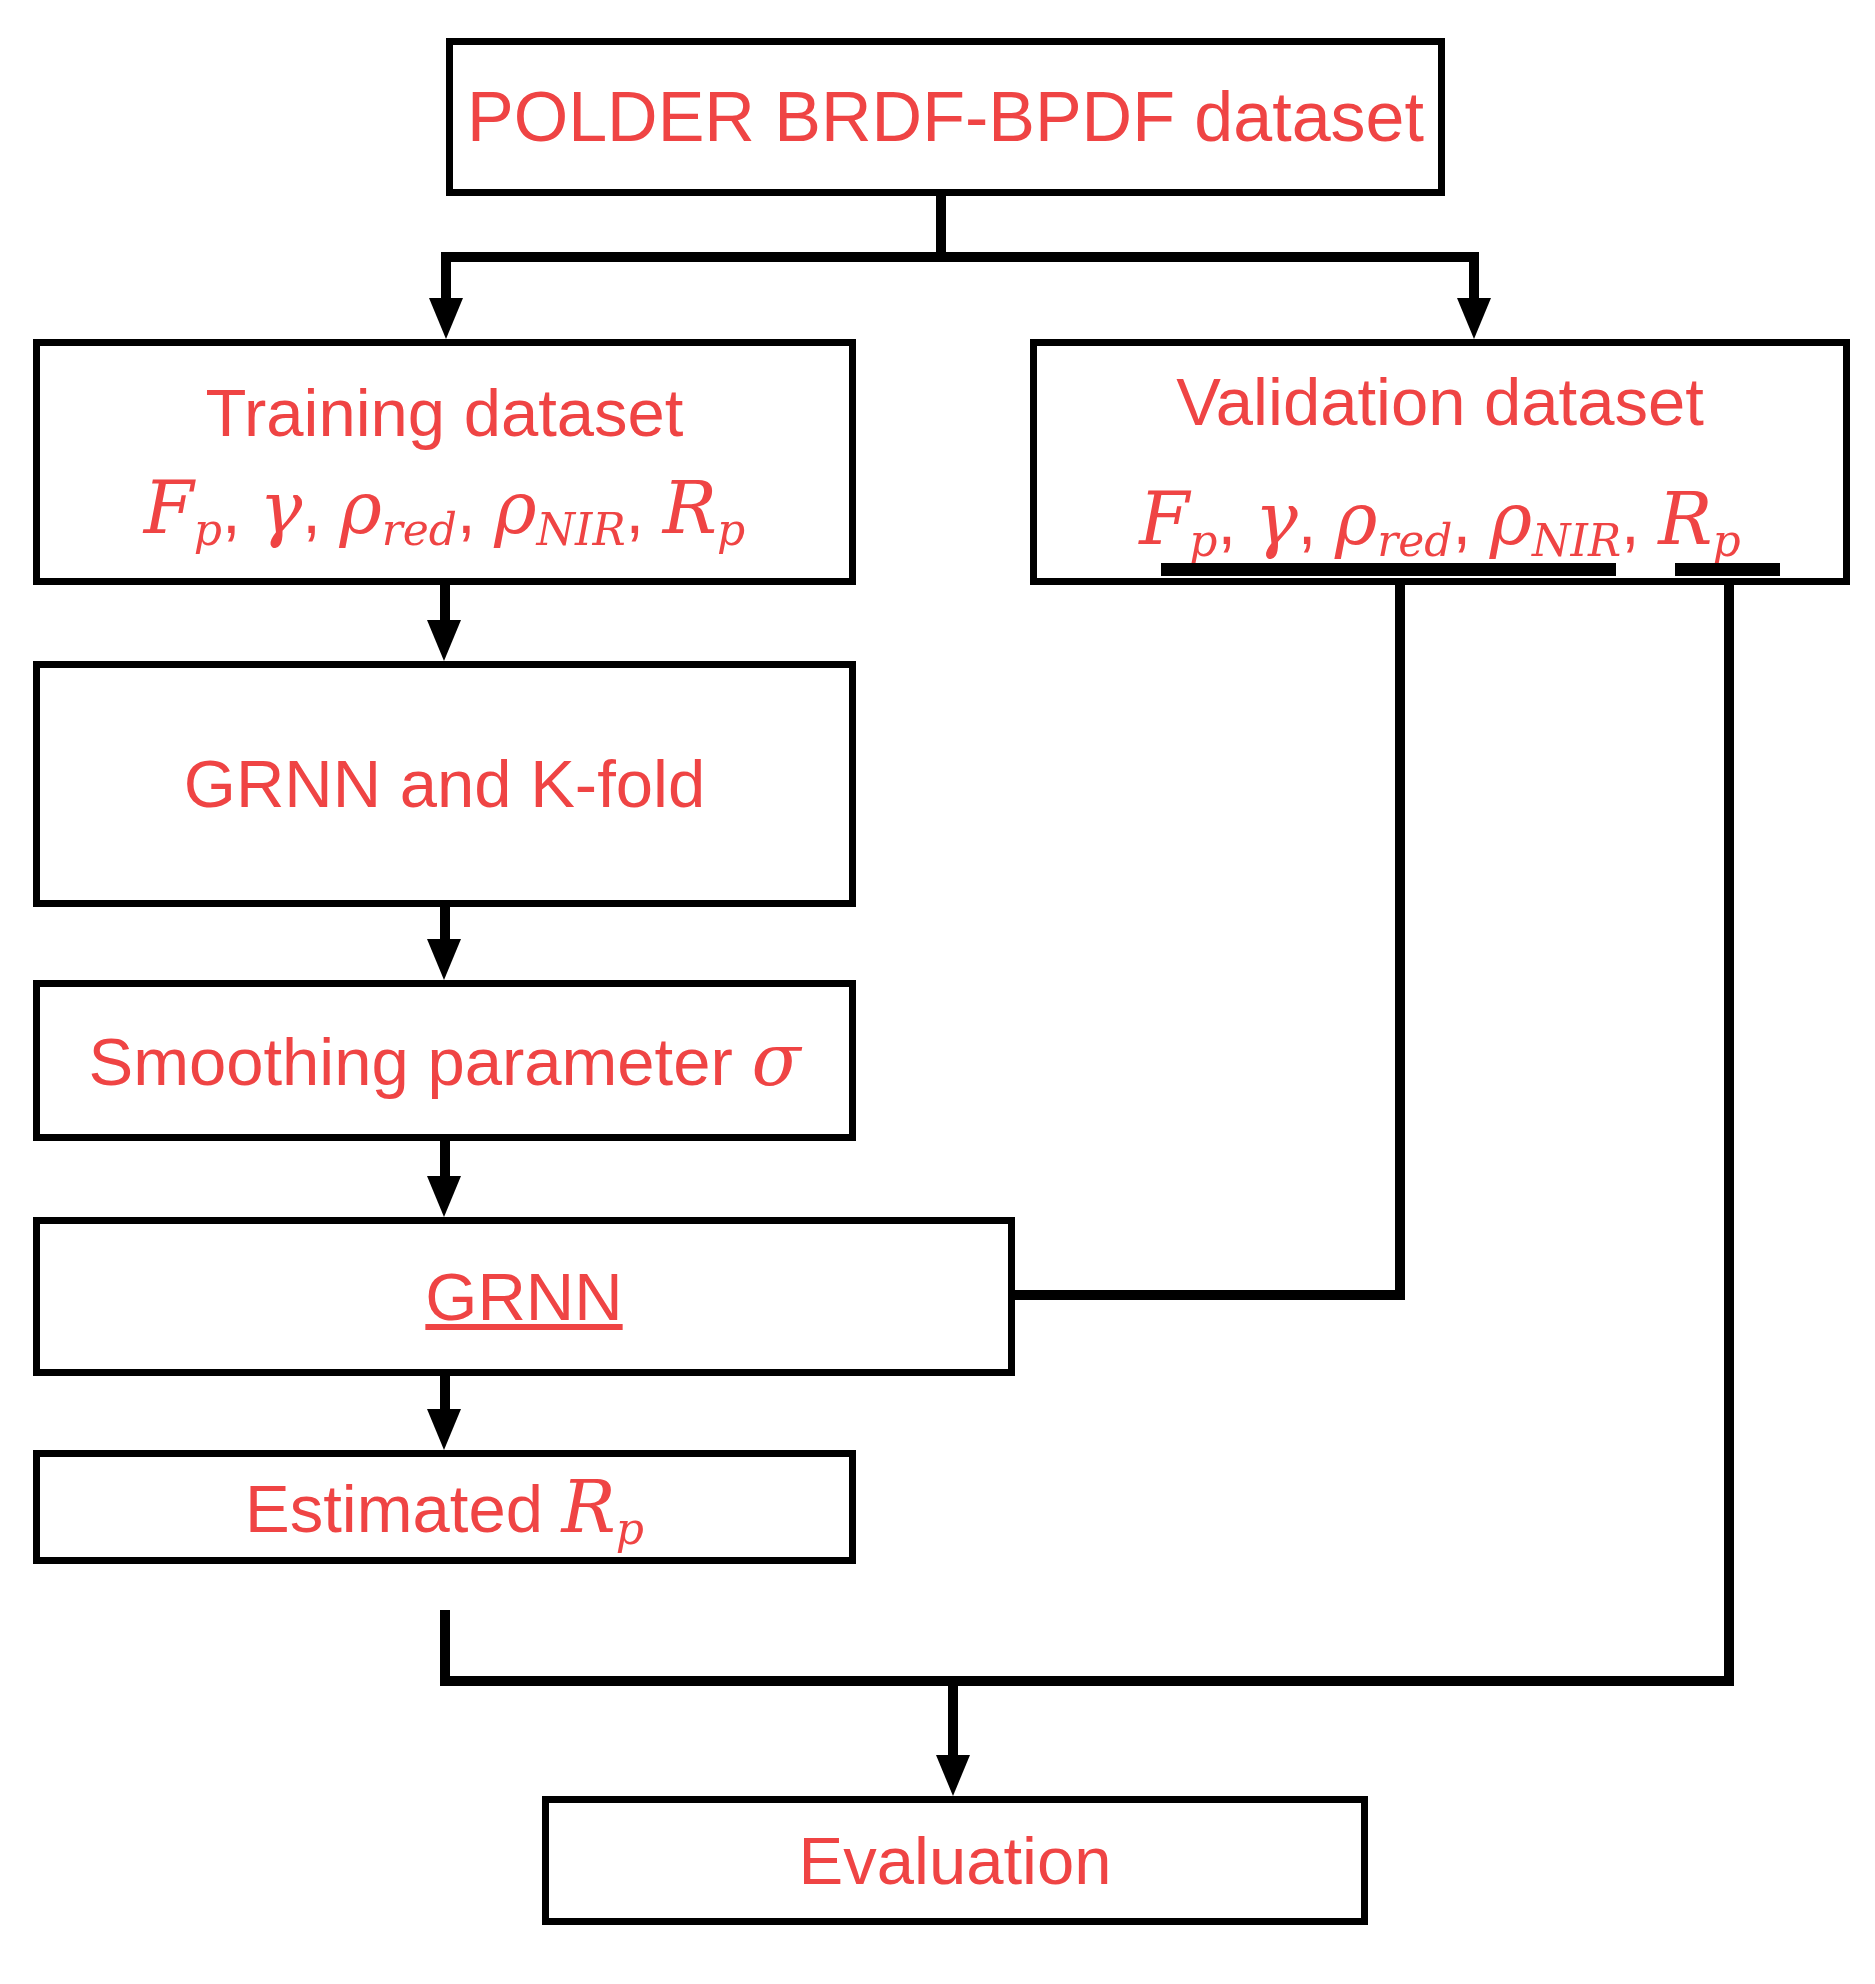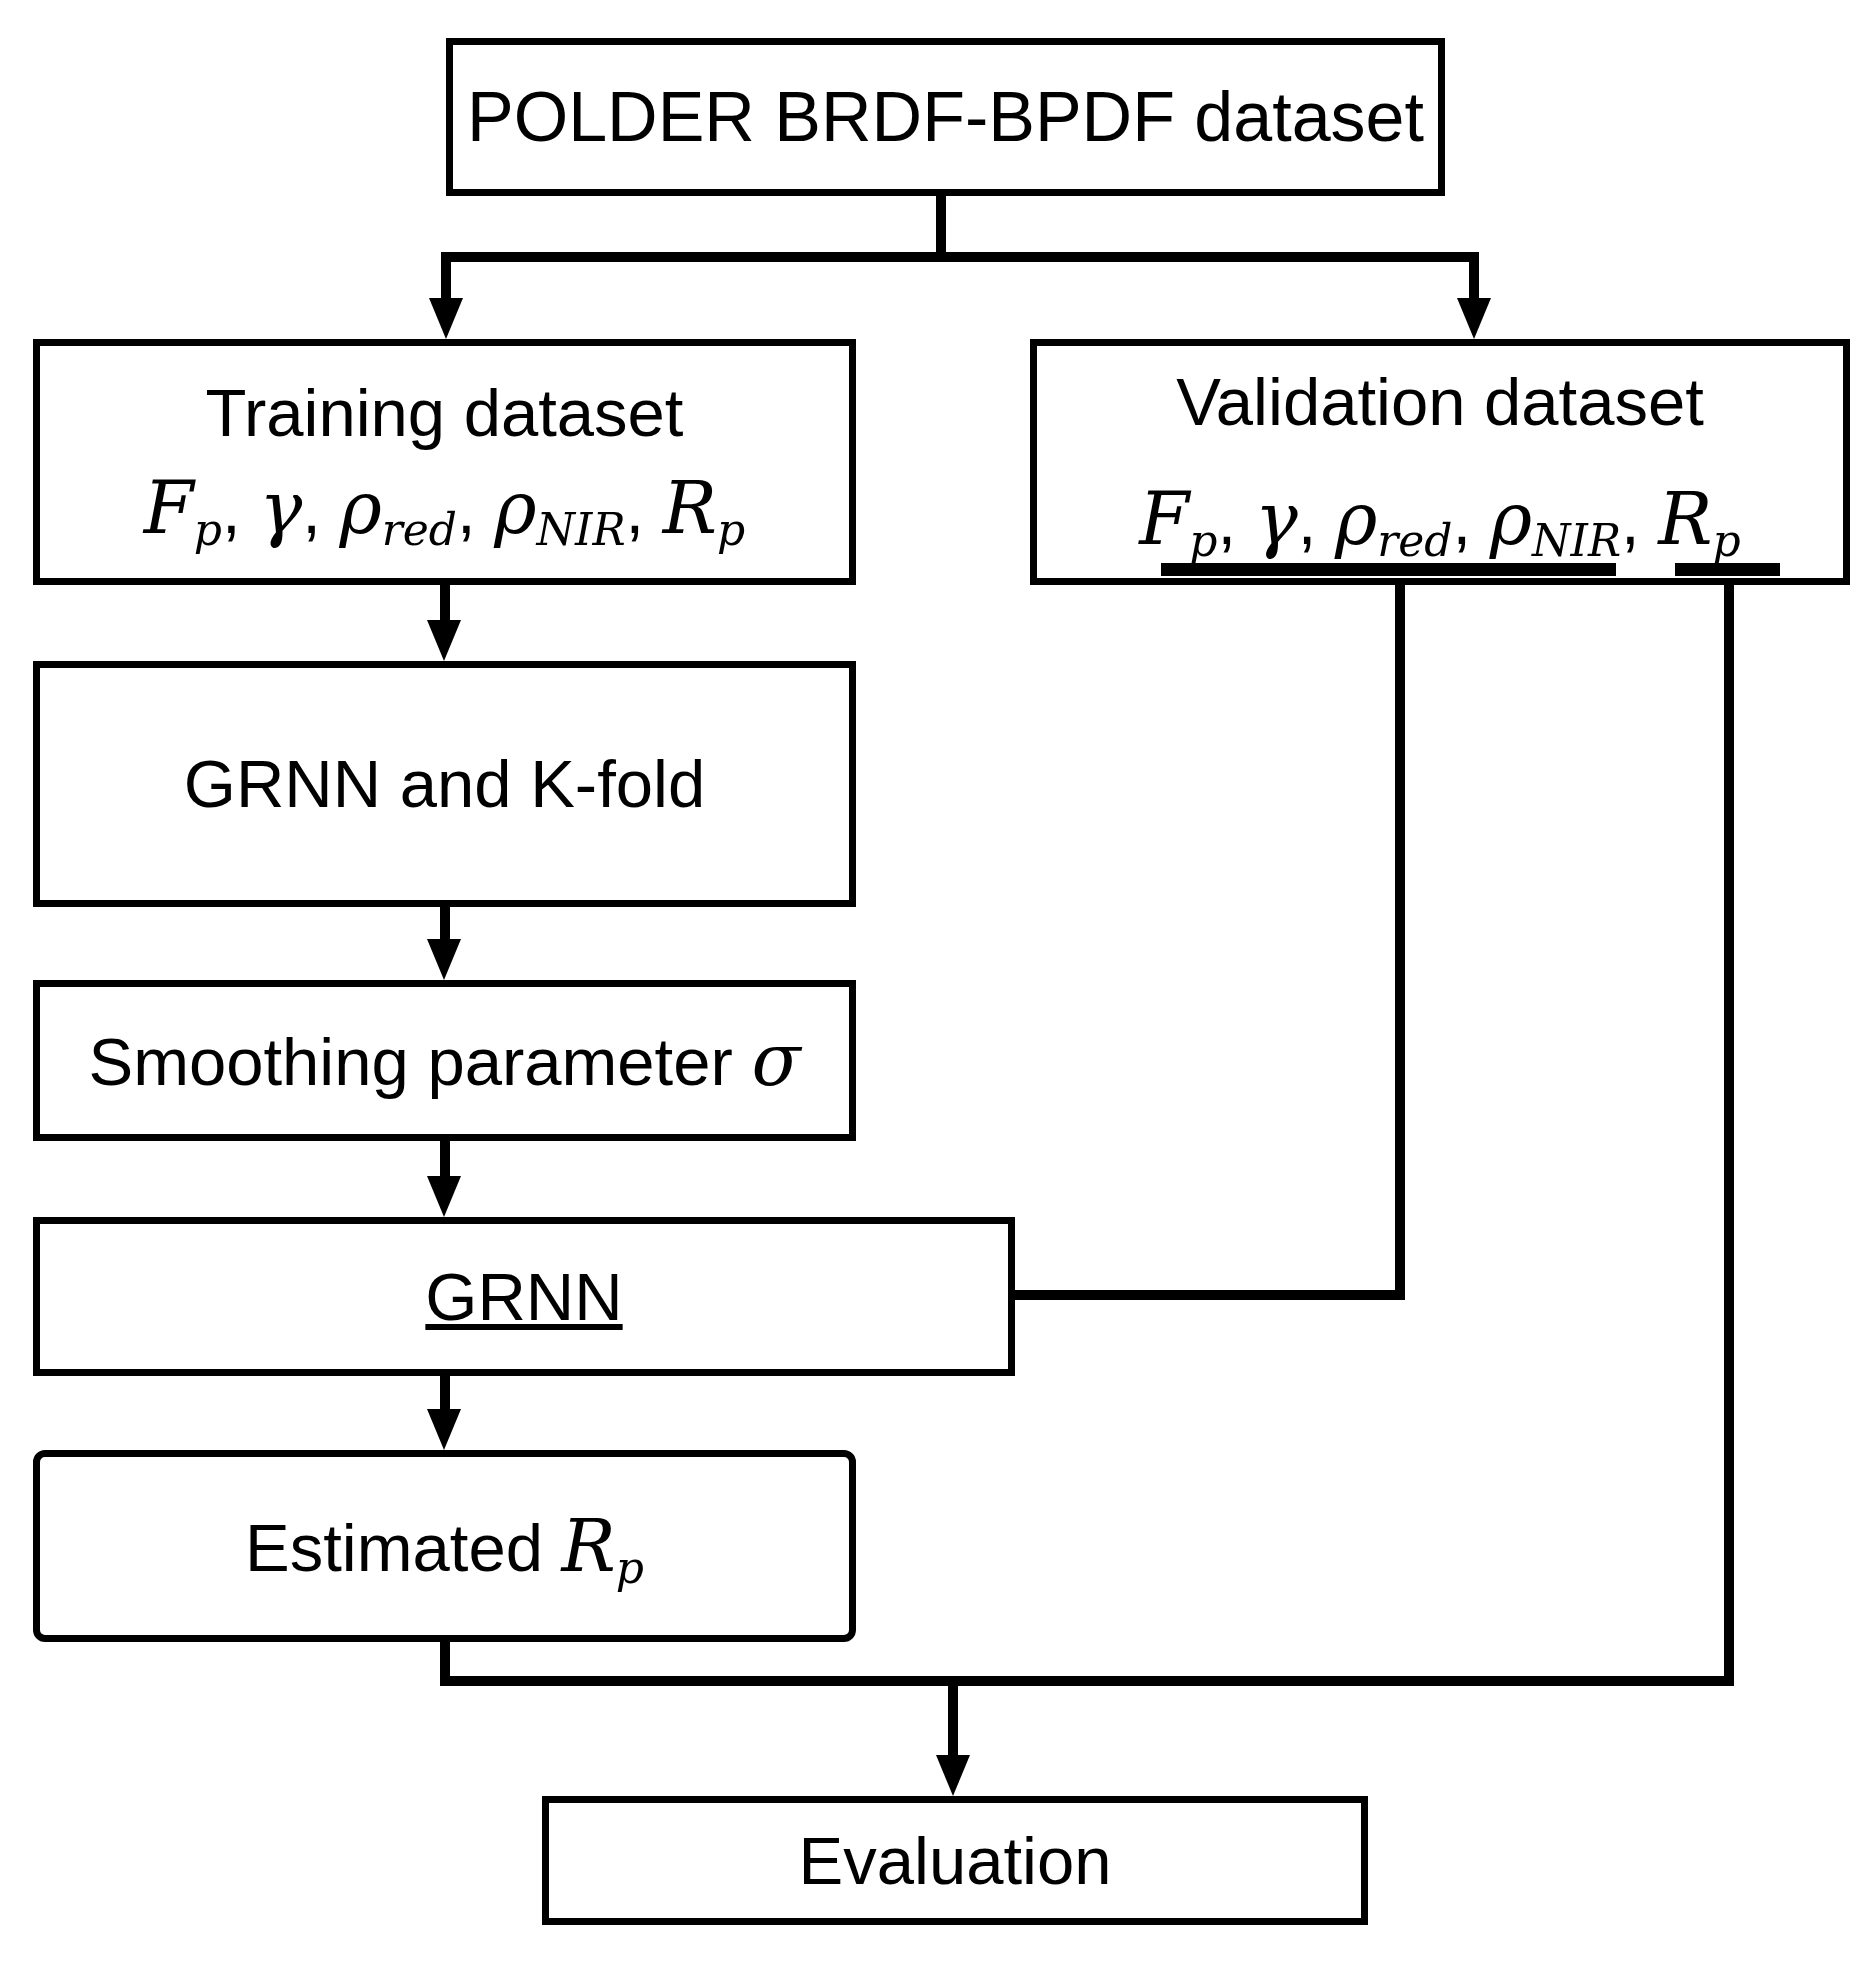--- a/index.html
+++ b/index.html
@@ -17,21 +17,21 @@
   .box {
     position: absolute;
     box-sizing: border-box;
     background: #ffffff;
     border: 7.3px solid #000000;
     display: flex;
     flex-direction: column;
     align-items: center;
     justify-content: center;
     text-align: center;
-    color: #000000;
+    color: #ef4444;
     font-size: 67px;
     line-height: 1.15;
     row-gap: 16px;
     z-index: 2;
   }
   .box .bline { white-space: nowrap; }
   .mi {
     font-family: "DejaVu Serif", serif;
     font-style: italic;
     font-size: 72px;
@@ -55,21 +55,21 @@
     border-top: 17px solid transparent;
     border-bottom: 17px solid transparent;
     border-right: 44px solid #000000;
   }
   .box-polder     { left: 446px;  top: 38px;   width: 999px; height: 158px; font-size: 70px; }
   .box-training   { left: 33px;   top: 339px;  width: 823px; height: 246px; }
   .box-validation { left: 1030px; top: 339px;  width: 820px; height: 246px; }
   .box-kfold      { left: 33px;   top: 661px;  width: 823px; height: 246px; row-gap: 38px; }
   .box-smoothing  { left: 33px;   top: 980px; width: 823px; height: 161px; }
   .box-grnn       { left: 33px;   top: 1217px; width: 982px; height: 159px; text-decoration: underline; }
-  .box-estimated  { left: 33px;   top: 1450px; width: 823px; height: 192px; border-radius: 12px; }
+  .box-estimated  { left: 33px;   top: 1450px; width: 823px; height: 114px; }
   .box-evaluation { left: 542px;  top: 1796px; width: 826px; height: 129px; }
 </style>
 </head>
 <body>
 
 <div class="canvas" style="background: rgb(255, 255, 255); color: rgb(0, 0, 0);">
 
   <div class="box box-polder" style="border-color: rgb(0, 0, 0);">
       <div class="bline"><span>POLDER&nbsp;BRDF-BPDF&nbsp;dataset</span></div>
     </div>

